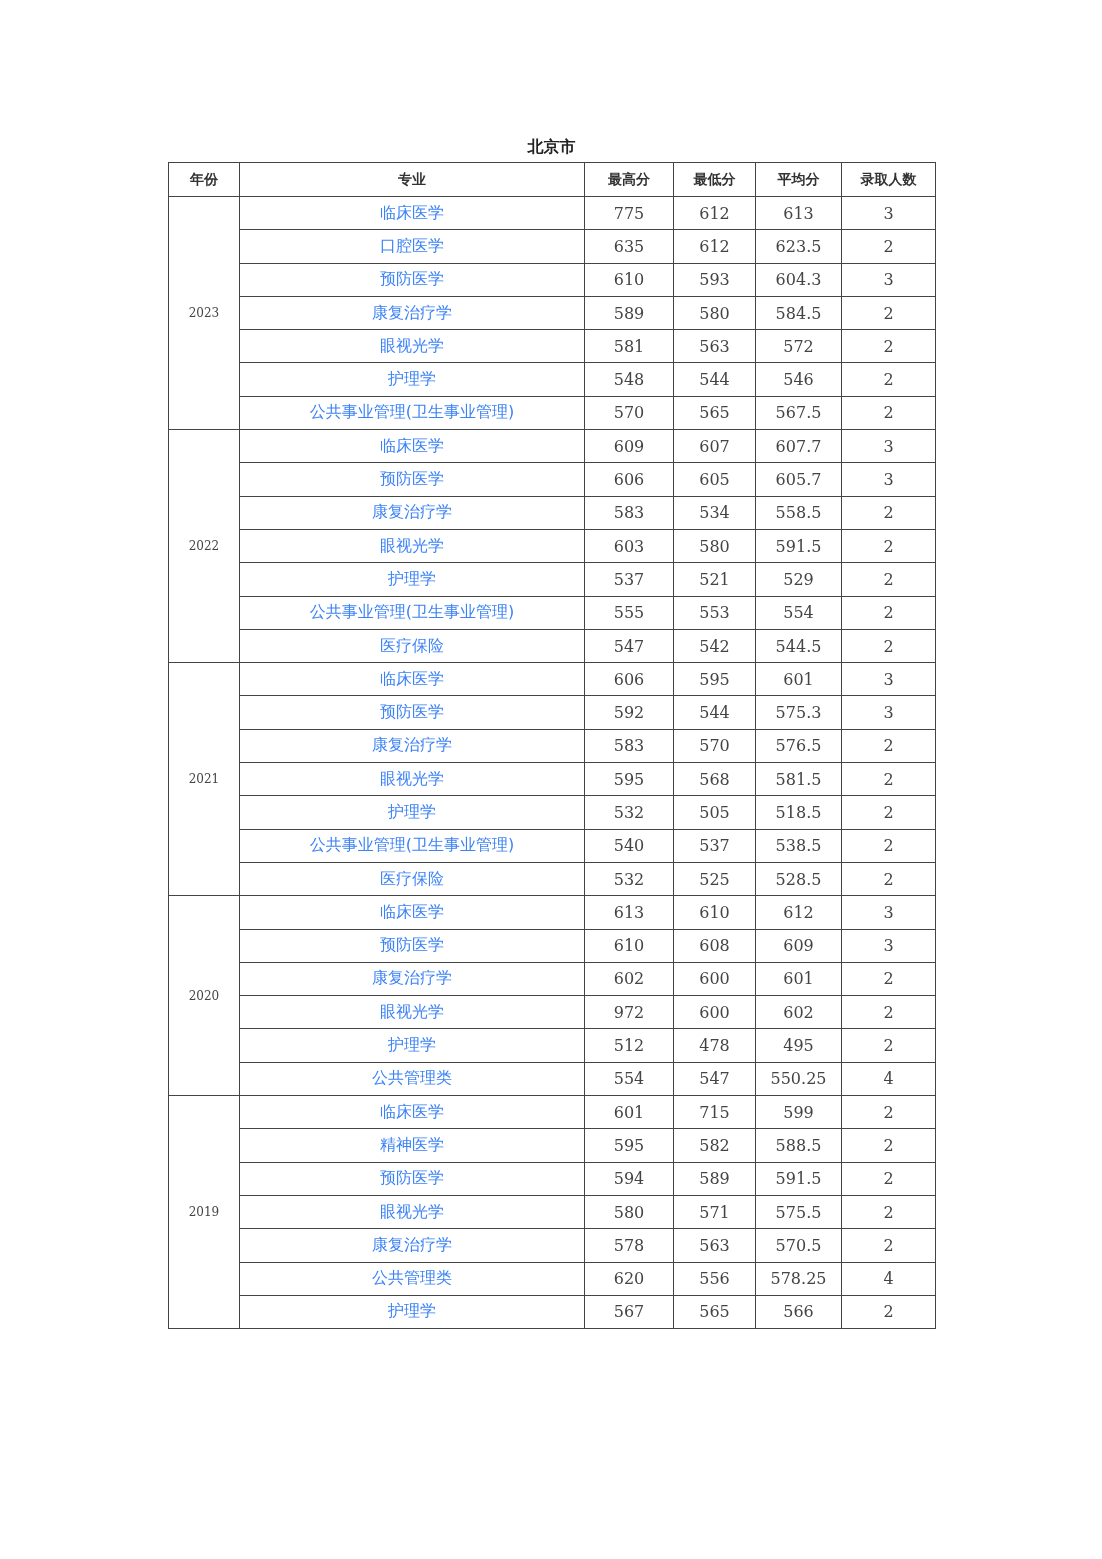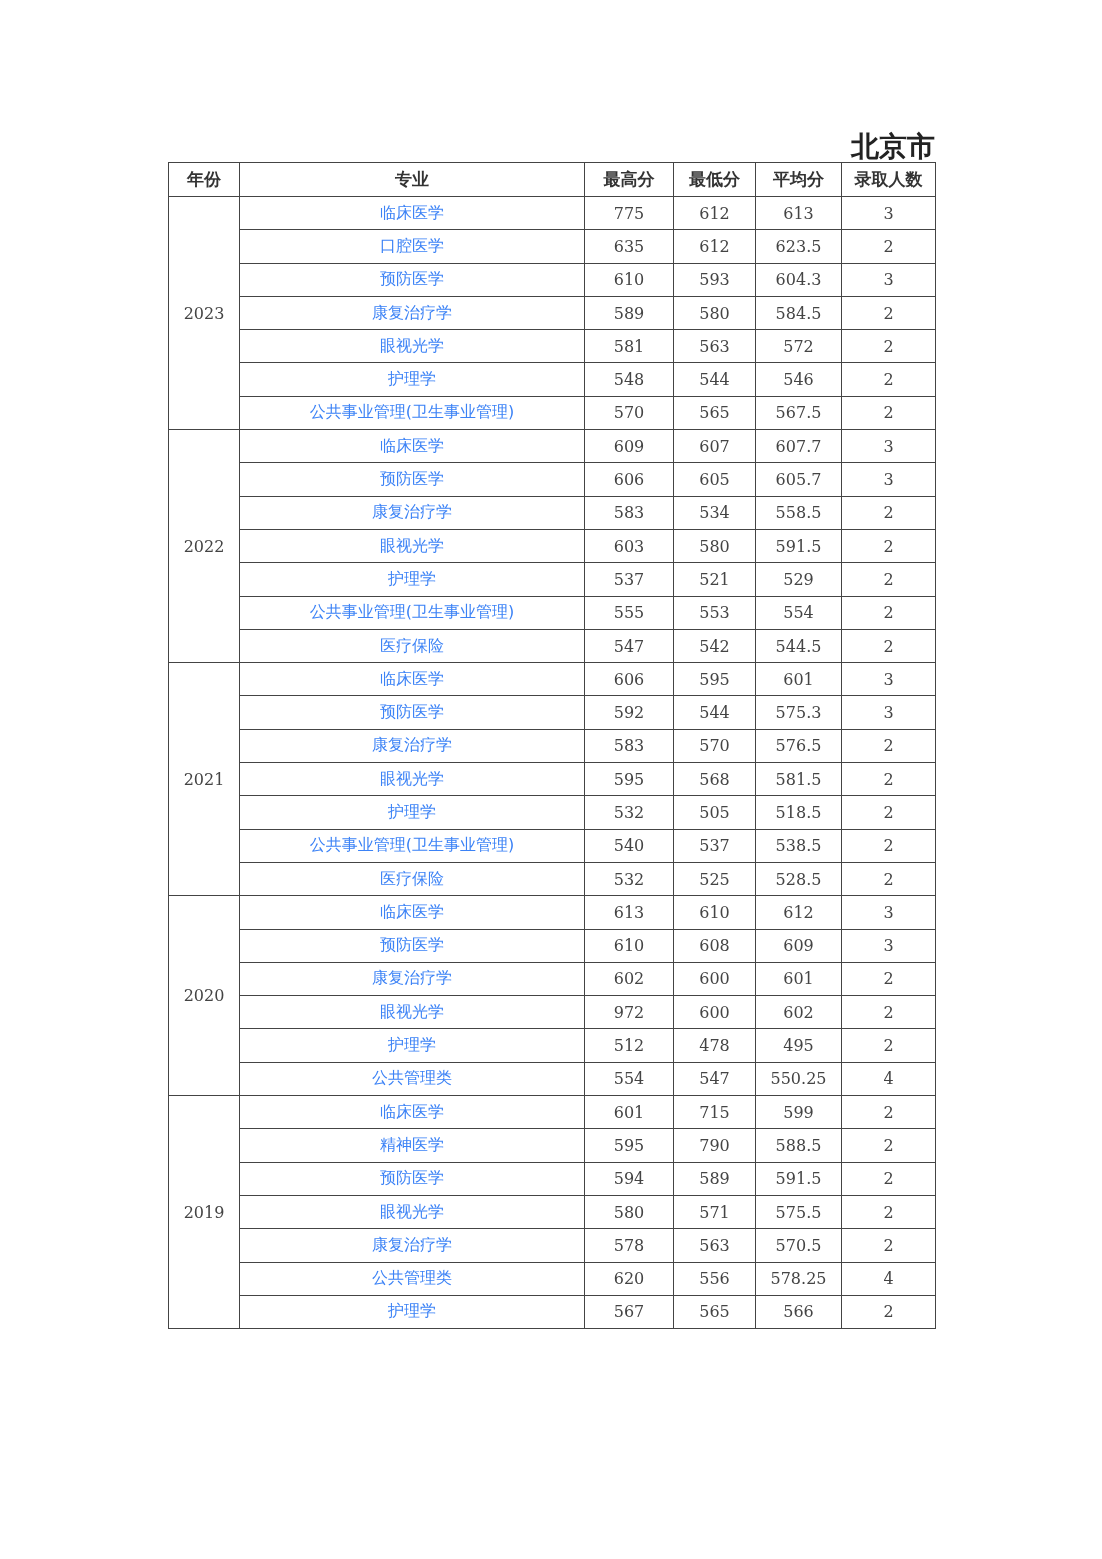--- a/index.html
+++ b/index.html
@@ -1,37 +1,37 @@
 <!DOCTYPE html>
 <html><head>
   <meta charset="utf-8">
   <style>
     html, body { margin: 0; padding: 0; background: #ffffff; }
     body { width: 1102px; height: 1559px; position: relative; font-family: "DejaVu Serif", "Liberation Serif", serif; color: #333; }
     .title {
       position: absolute; left: 168px; width: 767px; top: 133px; height: 28px;
-      text-align: right; font-family: "DejaVu Sans", "Liberation Sans", sans-serif;
-      font-size: 28px; font-weight: bold; color: #222; line-height: 28px;
+      text-align: center; font-family: "DejaVu Sans", "Liberation Sans", sans-serif;
+      font-size: 16px; font-weight: bold; color: #222; line-height: 28px;
     }
     table.scores {
       position: absolute; left: 168px; top: 162px;
       border-collapse: collapse; table-layout: fixed; width: 767px;
     }
     table.scores th, table.scores td {
       border: 1px solid #444; text-align: center; padding: 0; overflow: hidden; white-space: nowrap;
     }
     table.scores th {
       height: 33px; font-family: "DejaVu Sans", "Liberation Sans", sans-serif;
-      font-size: 17px; font-weight: bold; color: #333;
+      font-size: 14px; font-weight: bold; color: #333;
     }
     table.scores td {
       height: 32.3px; font-size: 16px; color: #444; font-family: "DejaVu Serif", "Liberation Serif", serif;
     }
     table.scores td.major { font-family: "DejaVu Sans", "Liberation Sans", sans-serif; font-size: 16px; color: #3b82f6; }
-    table.scores td.year { font-size: 16px; color: #444; }
+    table.scores td.year { font-size: 12px; color: #444; }
     col.c-year { width: 71px; }
     col.c-major { width: 345px; }
     col.c-max { width: 89px; }
     col.c-min { width: 82px; }
     col.c-avg { width: 86px; }
     col.c-cnt { width: 94px; }
   </style>
 </head>
 <body>
 
@@ -254,21 +254,21 @@
         <td class="year" rowspan="7">2019</td>
         <td class="major">临床医学</td>
         <td>601</td>
         <td>715</td>
         <td>599</td>
         <td>2</td>
       </tr>
       <tr>
         <td class="major">精神医学</td>
         <td>595</td>
-        <td>790</td>
+        <td>582</td>
         <td>588.5</td>
         <td>2</td>
       </tr>
       <tr>
         <td class="major">预防医学</td>
         <td>594</td>
         <td>589</td>
         <td>591.5</td>
         <td>2</td>
       </tr>

